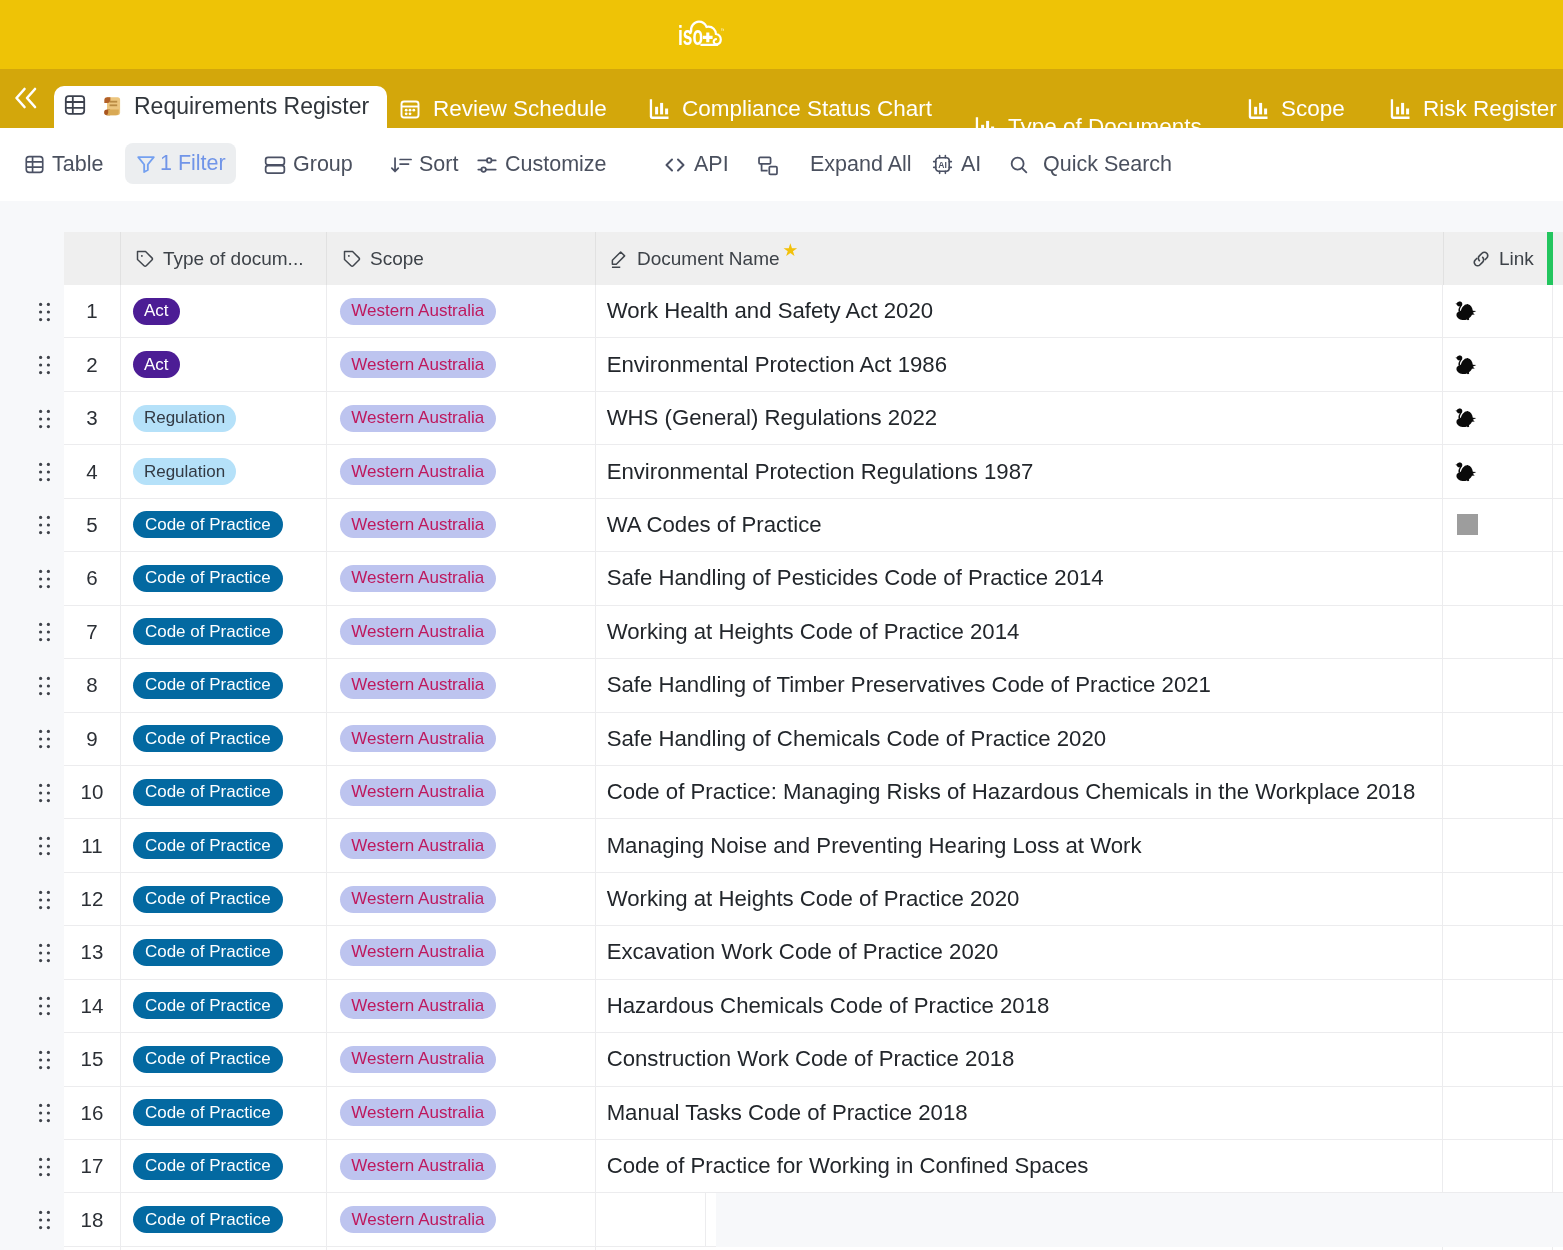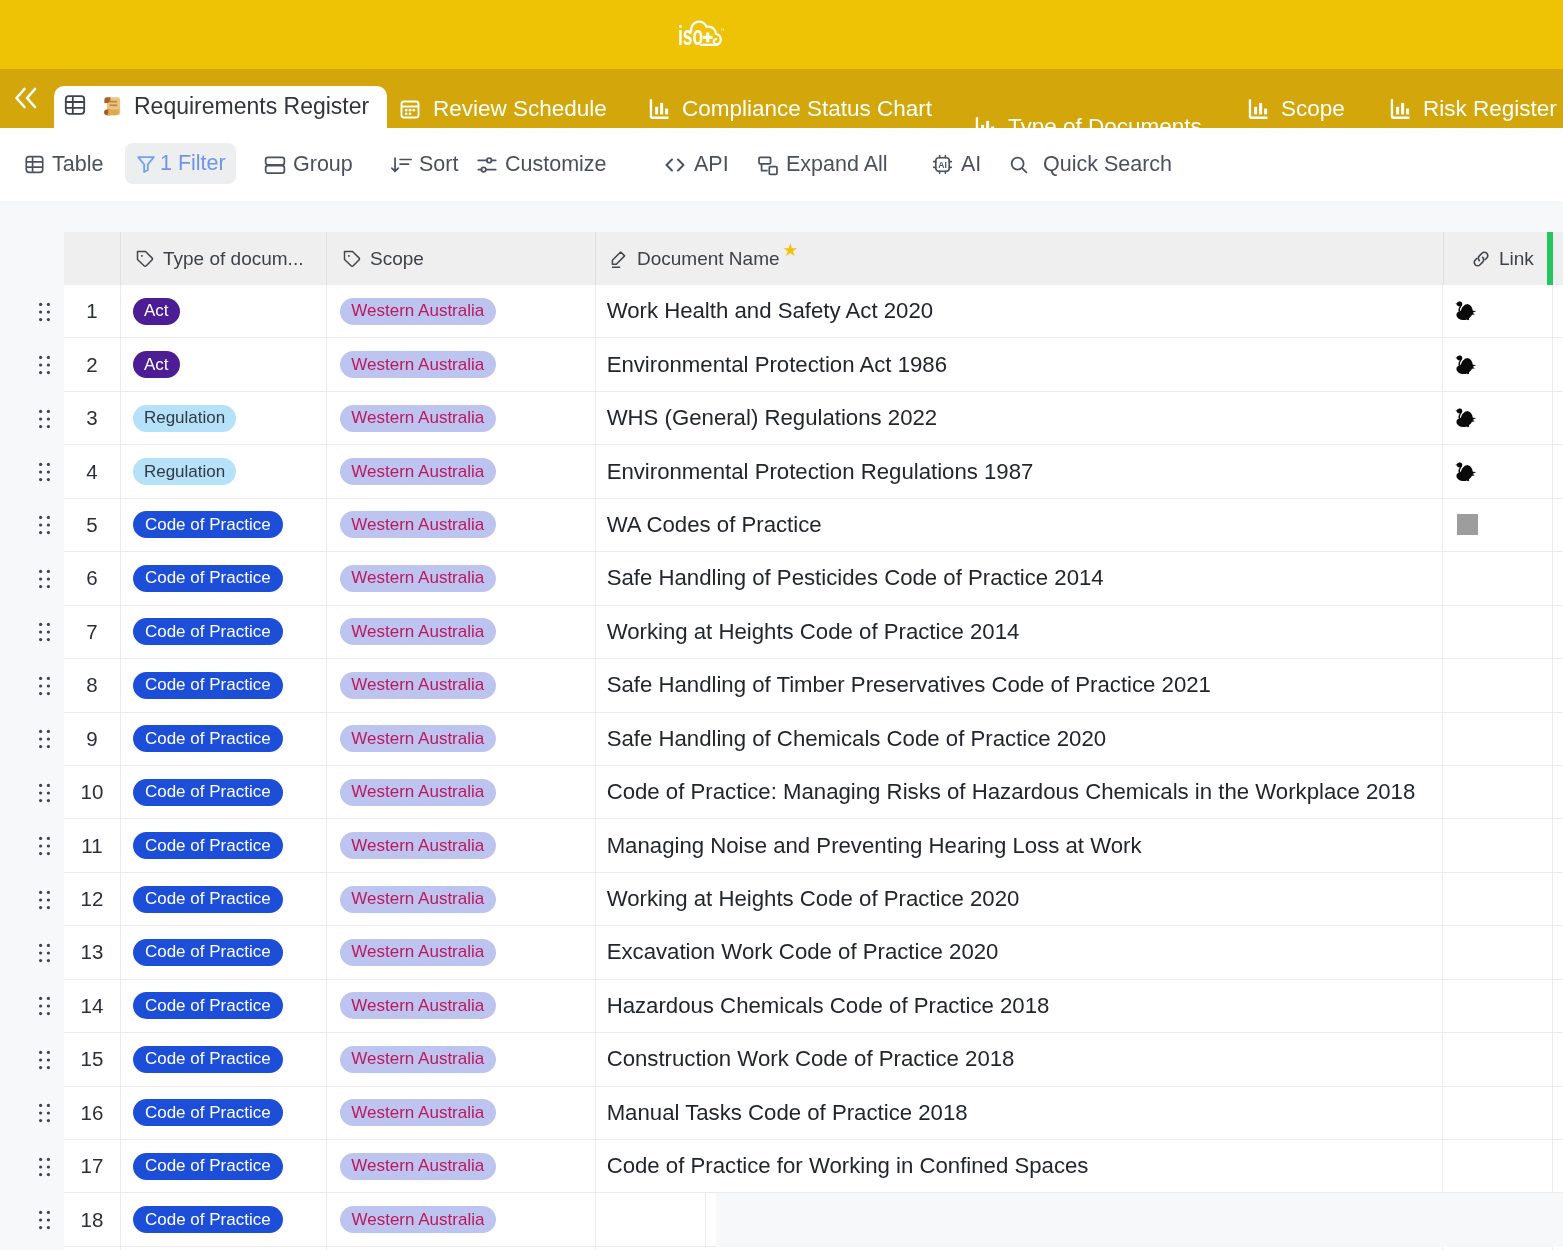--- a/index.html
+++ b/index.html
@@ -54,21 +54,21 @@
 .c-name { width:848px; background:#fff; display:flex; align-items:center; padding-left:11px;
   border-left:1px solid #ececee; border-bottom:1px solid #ececee; color:#22262b; font-size:22.2px; white-space:nowrap; }
 .c-link { width:110px; background:#fff; display:flex; align-items:center; padding-left:12px;
   border-left:1px solid #ececee; border-bottom:1px solid #ececee; }
 .c-extra { width:11px; background:#fff; border-left:1px solid #ececee; border-bottom:1px solid #ececee; }
 
 .pill { display:inline-flex; align-items:center; height:27px; border-radius:14px; padding:0 11px;
   font-size:17px; white-space:nowrap; }
 .b-act { background:#4c1d95; color:#ffffff; }
 .b-reg { background:#b5e1f9; color:#333a44; }
-.b-cop { background:#1d4ed8; color:#ffffff; padding:0 12px; }
+.b-cop { background:#0369a1; color:#ffffff; padding:0 12px; }
 .b-wa  { background:#bdc4ef; color:#be185d; padding:0 11.5px; }
 .graysq { width:21px; height:21px; background:#9d9d9d; margin-left:2px;}
 .swan { margin-left:-2px; display:flex; }
 </style>
 </head>
 <body>
 <div class="topband">
   <div class="logo">
     <svg width="48" height="30" viewBox="0 0 48 30">
       <g stroke="#ffffff" stroke-width="2.2" fill="none" stroke-linecap="round">
@@ -190,21 +190,21 @@
         <circle cx="8.3" cy="17" r="2.5"></circle>
       </svg>
     <span>Customize</span>
   </div>
   <div class="titem" style="left:663px;">
     <svg width="24" height="24" viewBox="0 0 24 24" fill="none" stroke="#4b5164" stroke-width="2" stroke-linecap="round" stroke-linejoin="round">
         <path d="M9 6.5 L3.5 12 L9 17.5 M15 6.5 L20.5 12 L15 17.5"></path>
       </svg>
     <span>API</span>
   </div>
-  <div class="titem" style="left:757px;">
+  <div class="titem" style="left:757px;gap:24px;">
     <svg width="22" height="22" viewBox="0 0 24 24" fill="none" stroke="#4b5164" stroke-width="1.9" stroke-linejoin="round">
         <rect x="2.2" y="3.6" width="12.6" height="7.2" rx="1.2"></rect>
         <path d="M5 10.8 v7.4 h6.6" fill="none"></path>
         <rect x="13.4" y="13.8" width="8.4" height="8.4" rx="1.2"></rect>
       </svg>
     <span>Expand All</span>
   </div>
   <div class="titem" style="left:931px;">
     <svg width="23" height="23" viewBox="0 0 24 24" fill="none" stroke="#4b5164" stroke-width="1.7">
         <rect x="5" y="5" width="14" height="14" rx="3"></rect>

